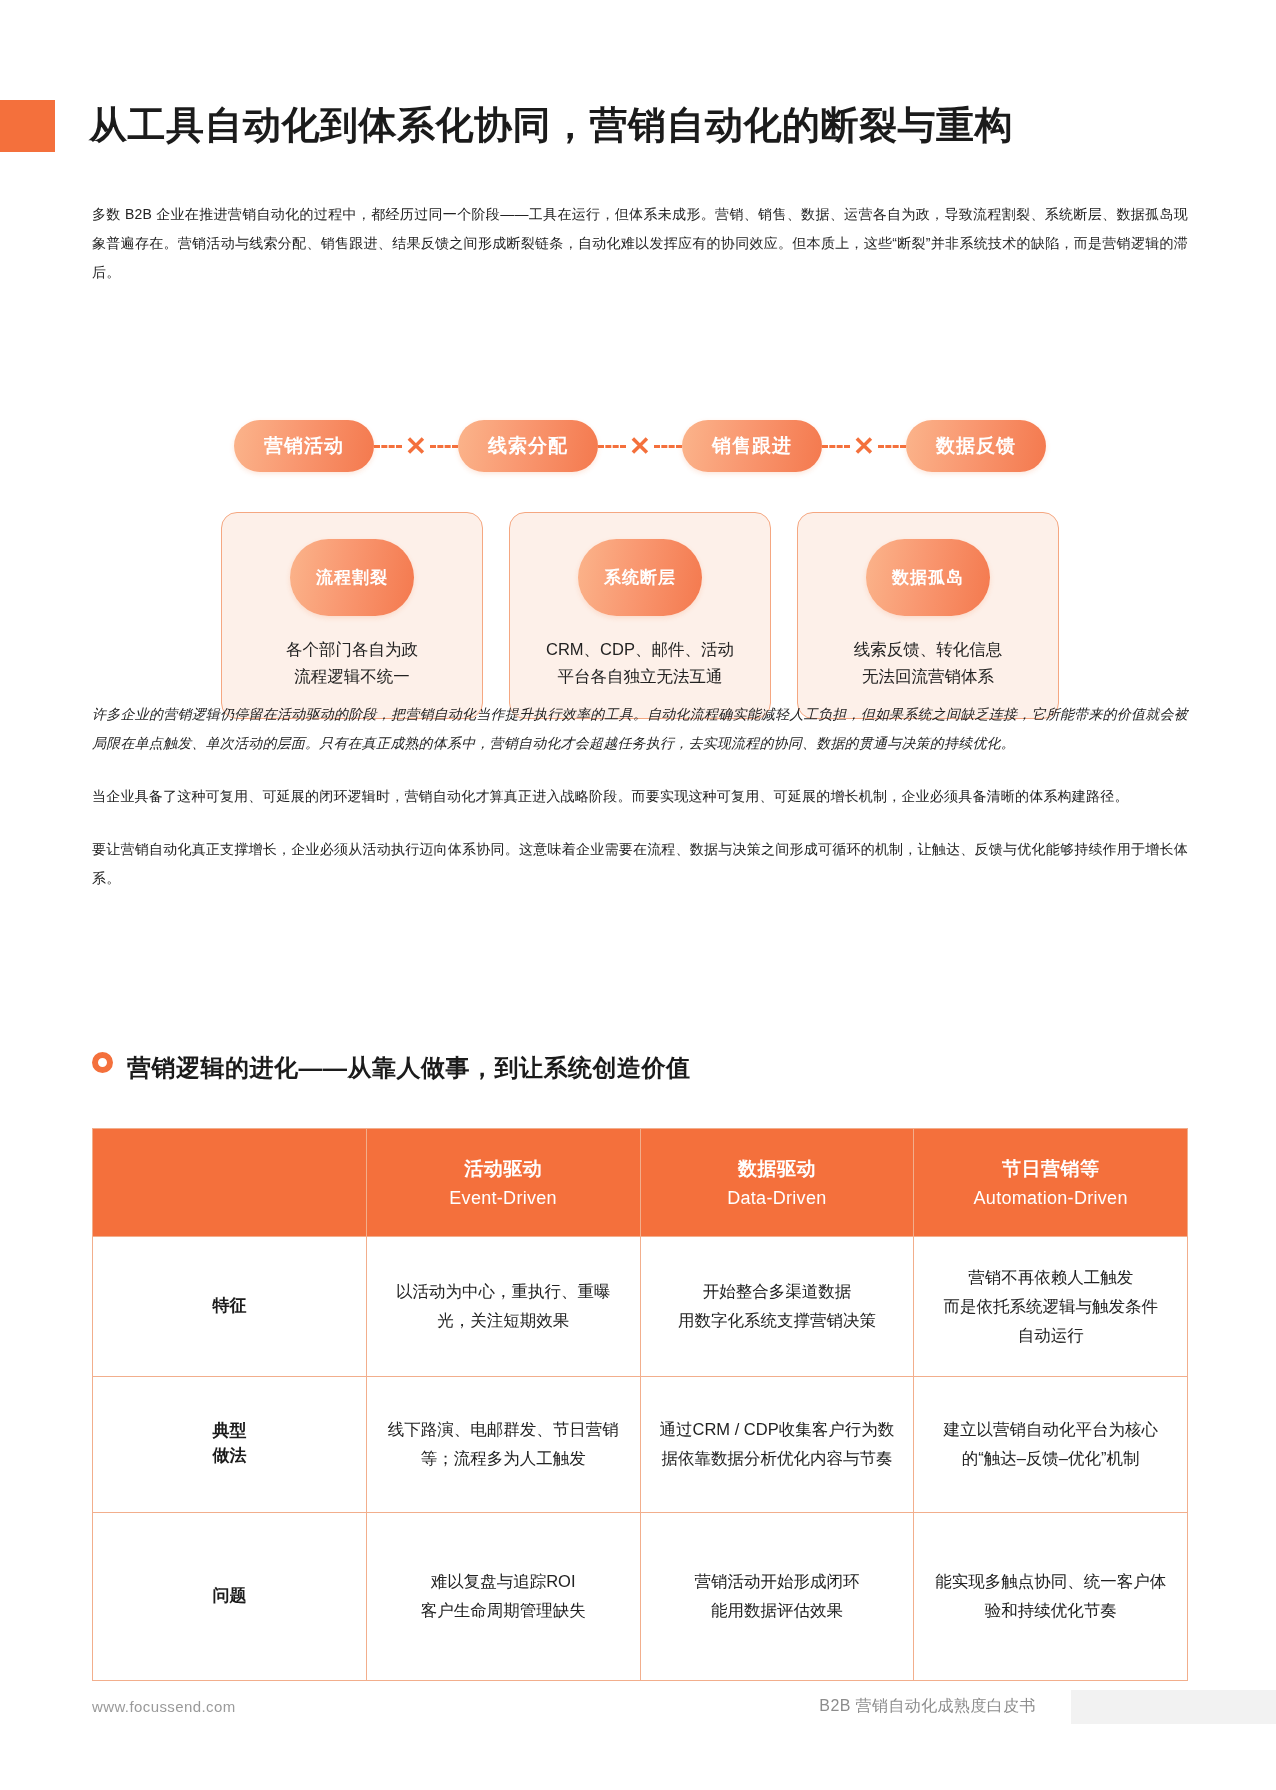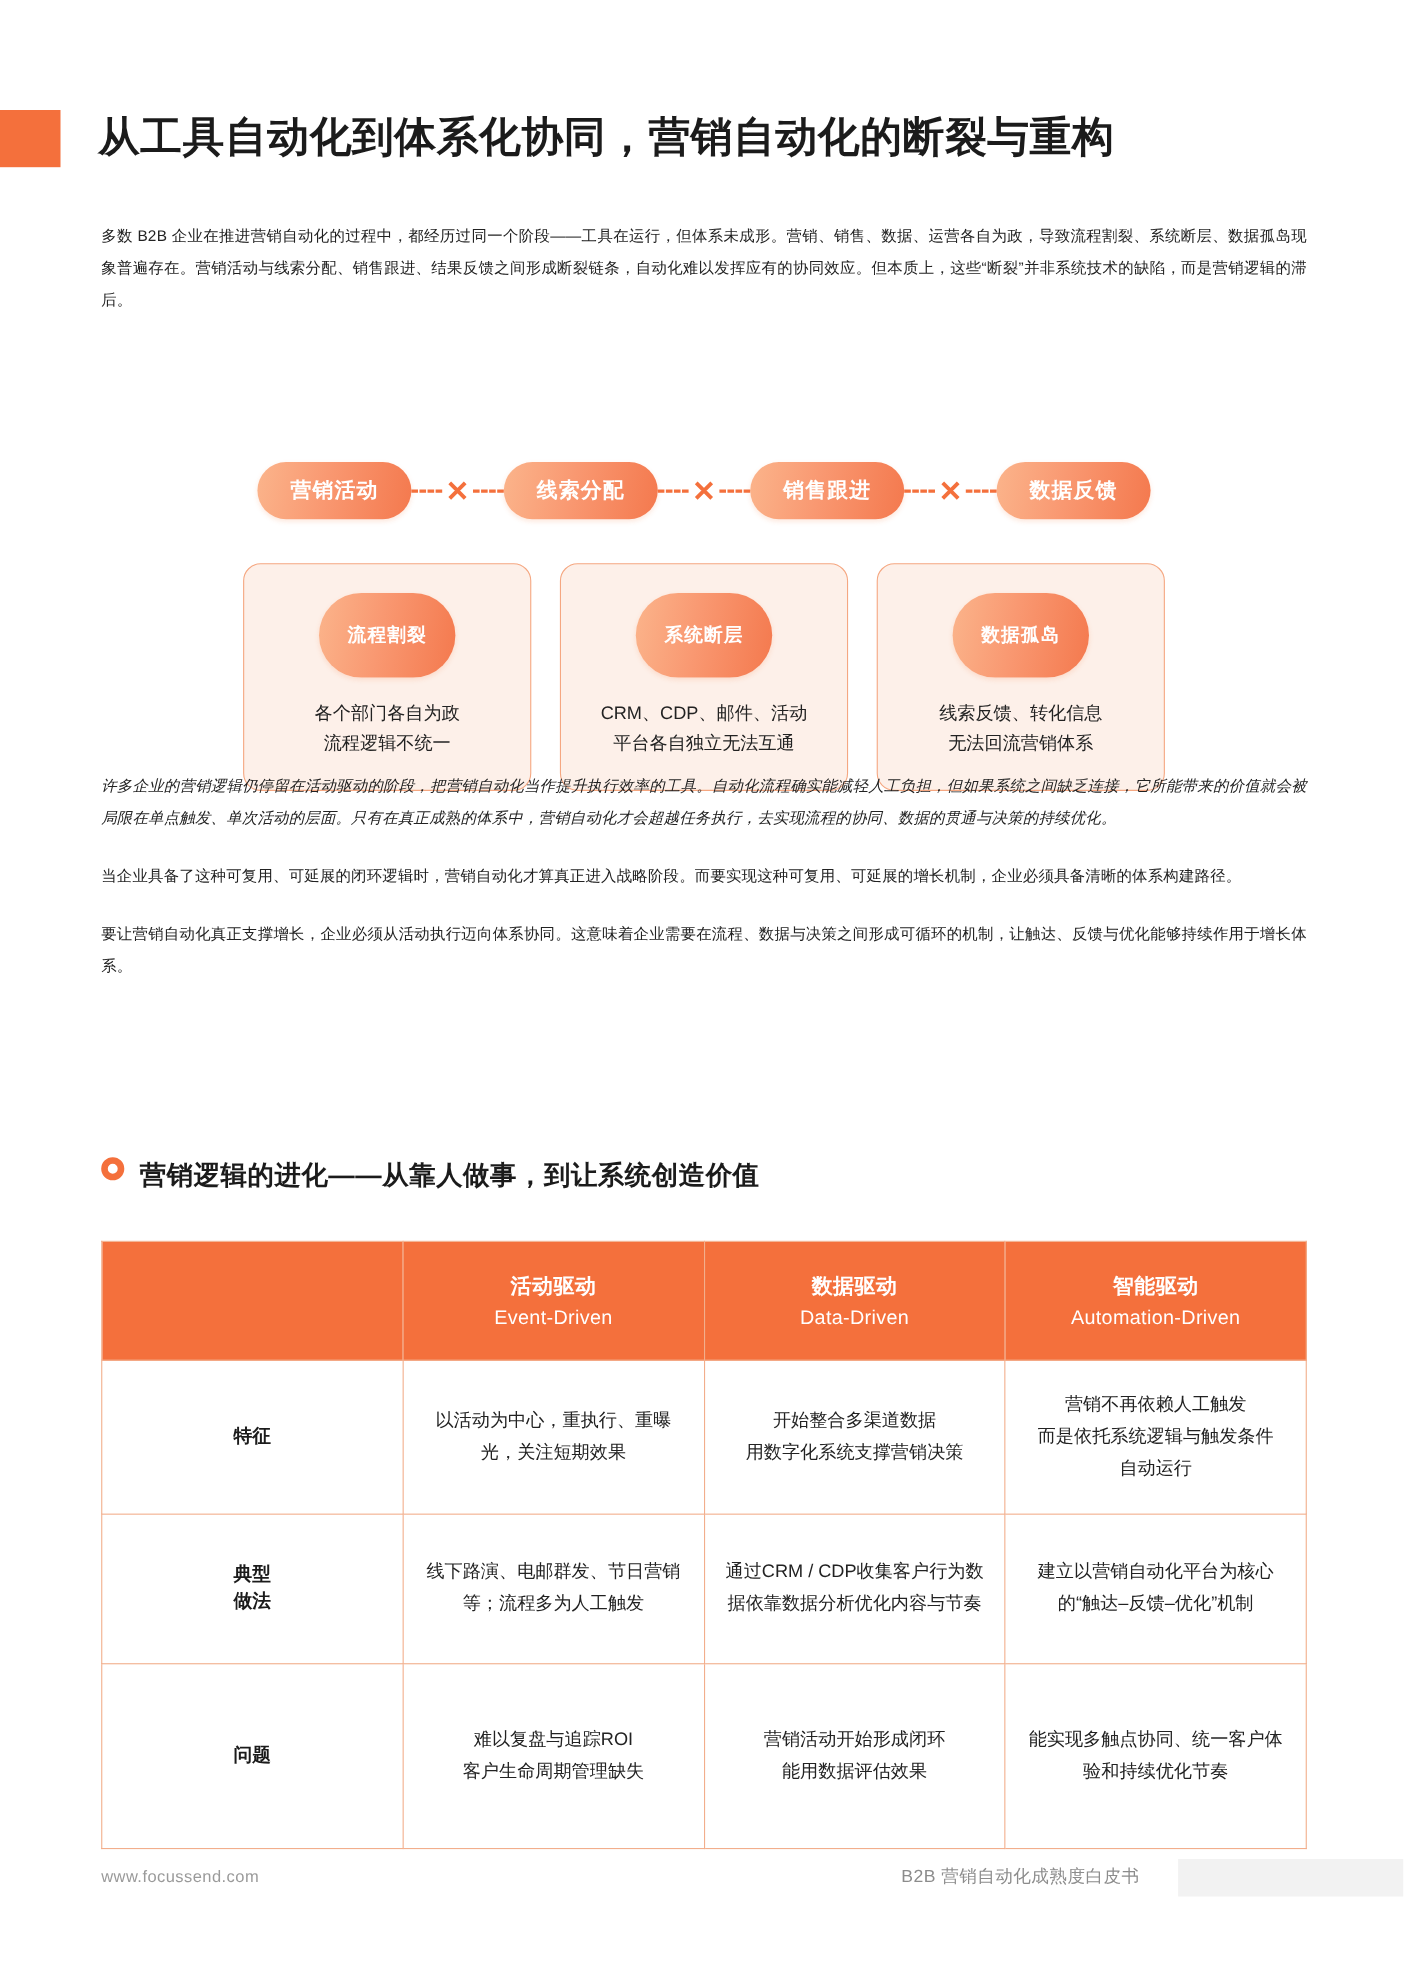--- a/index.html
+++ b/index.html
@@ -326,21 +326,21 @@
           <th class="blank"></th>
           <th>
             <span class="th-cn">活动驱动</span>
             <span class="th-en">Event-Driven</span>
           </th>
           <th>
             <span class="th-cn">数据驱动</span>
             <span class="th-en">Data-Driven</span>
           </th>
           <th>
-            <span class="th-cn">智能驱动</span>
+            <span class="th-cn">节日营销等</span>
             <span class="th-en">Automation-Driven</span>
           </th>
         </tr>
       </thead>
       <tbody>
         <tr>
           <td class="rowhead">特征</td>
           <td class="cell">以活动为中心，重执行、重曝光，关注短期效果</td>
           <td class="cell">开始整合多渠道数据<br>用数字化系统支撑营销决策</td>
           <td class="cell">营销不再依赖人工触发<br>而是依托系统逻辑与触发条件<br>自动运行</td>

